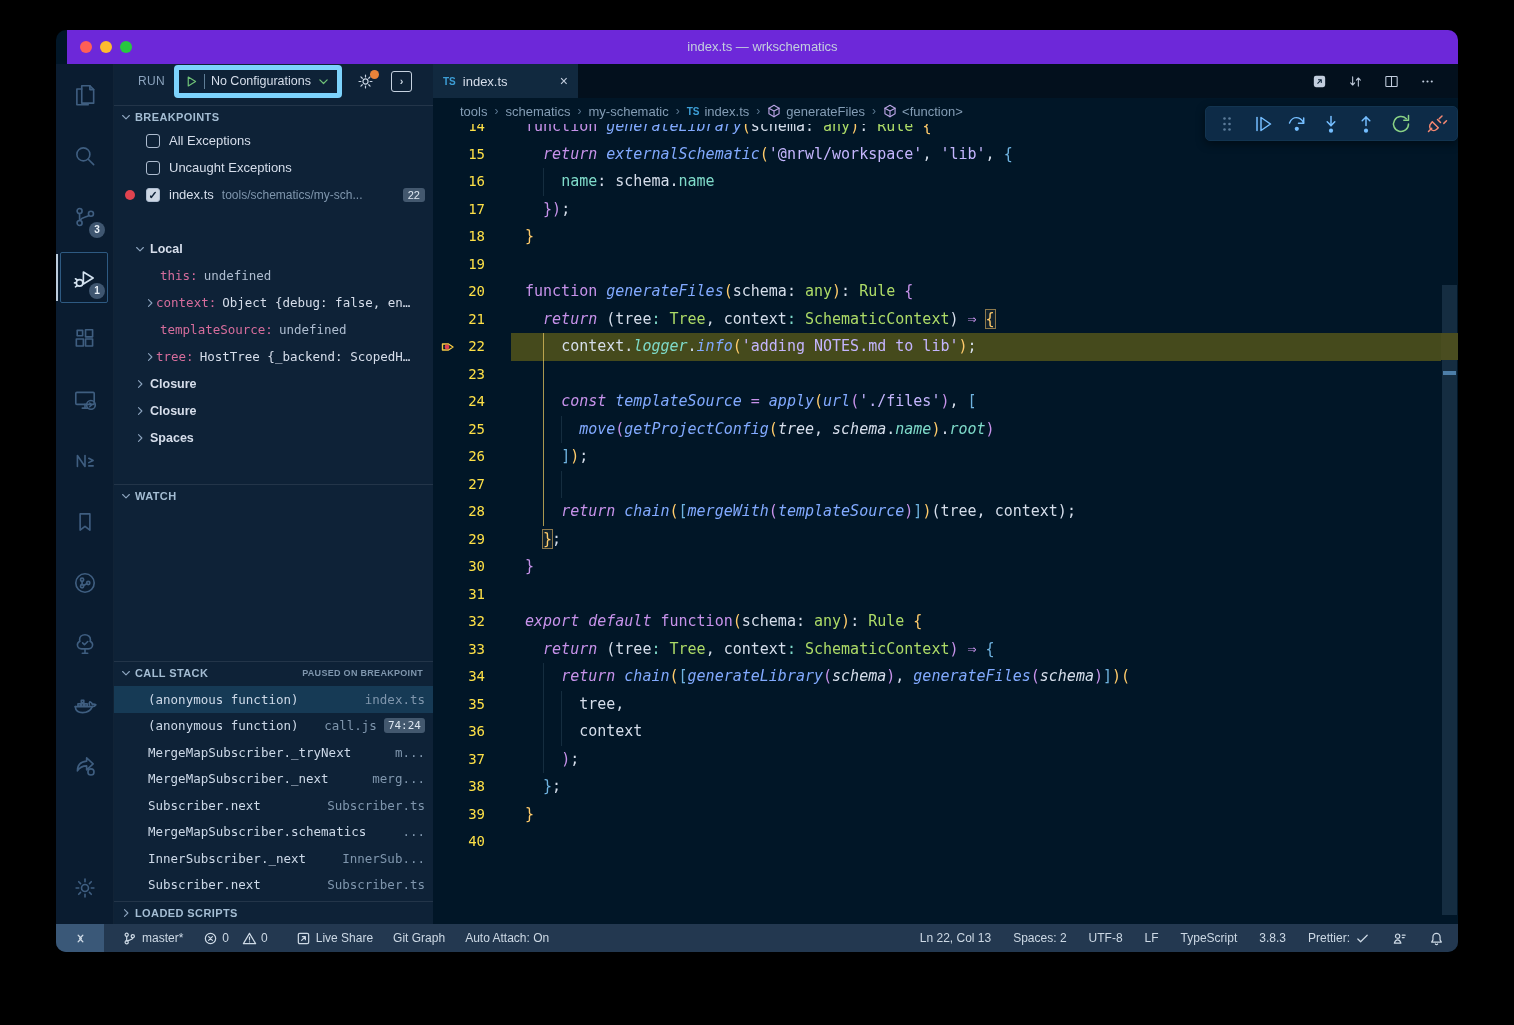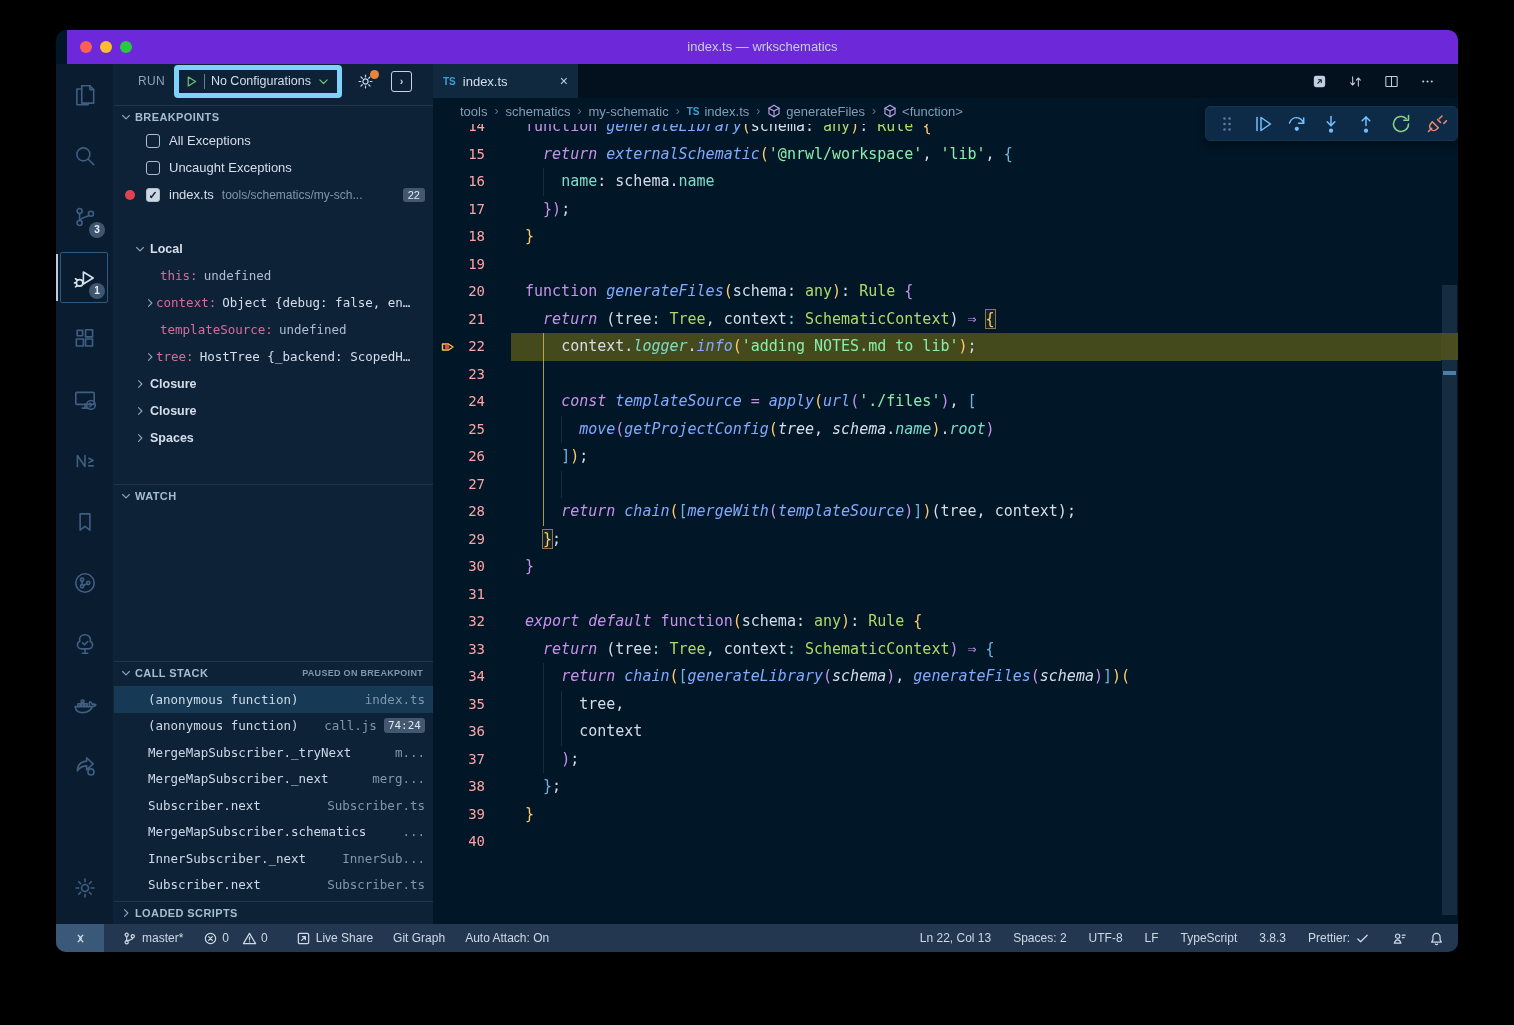--- a/index.html
+++ b/index.html
@@ -67,27 +67,27 @@
   .editor-actions .icon{width:17px;height:17px;}
   .breadcrumbs{position:absolute;top:34px;left:0;right:0;height:26px;display:flex;align-items:center;padding-left:27px;font-size:13px;color:#849db5;gap:7px;}
   .bc-sep{color:#5b7790;font-size:12px;}
   .bc-item{display:flex;align-items:center;gap:5px;}
   .bc-ts{color:#3d9ed6;font-size:10px;font-weight:bold;}
   .bc-cube{width:14px;height:14px;color:#b9a3e3;}
   .code-area{position:absolute;top:60px;left:0;right:0;bottom:0;overflow:hidden;font-family:"DejaVu Sans Mono",monospace;font-size:15px;}
   .code-lines{position:absolute;top:-11px;left:0;right:0;}
   .code-line{position:relative;height:27.5px;line-height:27.5px;white-space:pre;}
   .cl-hl{position:absolute;left:78px;right:17px;top:0;bottom:0;background:#454a1c;}
-  .ln{position:absolute;left:0;top:0;width:52px;text-align:right;color:#fca5a5;font-size:14px;}
+  .ln{position:absolute;left:0;top:0;width:52px;text-align:right;color:#fde047;font-size:14px;}
   .cl-text{position:relative;padding-left:92px;}
   .guide{position:absolute;top:0;bottom:0;width:1px;background:rgba(95,126,151,.22);}
   .guide-active{position:absolute;left:110px;width:1px;background:rgba(226,195,95,.75);z-index:3;}
   .gutter-icon{position:absolute;left:7px;top:6px;width:16px;height:16px;z-index:2;}
   .tok-pw{color:#d6deeb}.tok-kw{color:#c792ea}.tok-kwi{color:#c792ea;font-style:italic}
-  .tok-fn{color:#82aaff;font-style:italic}.tok-ty{color:#addb67}.tok-str{color:#86efac}
+  .tok-fn{color:#82aaff;font-style:italic}.tok-ty{color:#addb67}.tok-str{color:#c4b5fd}
   .tok-key{color:#7fdbca}.tok-propi{color:#7fdbca;font-style:italic}.tok-tl{color:#7fdbca}
   .tok-py{color:#ffcb6b}.tok-pk{color:#c792ea}.tok-pb{color:#6fb3e0}
   .tok-vari{color:#d6deeb;font-style:italic}
   .tok-pybox{color:#ffcb6b;outline:1px solid rgba(255,203,107,.55);background:rgba(255,203,107,.07)}
   .scroll-col{position:absolute;top:0;right:0;width:17px;bottom:0;}
   .scroll-slider{position:absolute;right:1px;width:15px;top:221px;height:630px;background:rgba(125,160,196,.17);}
   .ov-current{position:absolute;right:0;width:17px;top:269px;height:27px;background:#4a4d20;}
   .ov-cursor{position:absolute;right:2px;width:13px;top:307px;height:4px;background:#4d7ea8;}
   .debug-toolbar{position:absolute;left:772px;top:42px;width:253px;height:35px;background:#0d2b47;border:1px solid #123450;border-radius:5px;box-shadow:0 3px 10px rgba(0,0,0,.45);display:flex;align-items:center;justify-content:space-around;padding:0 4px;box-sizing:border-box;z-index:5;}
   .dbg-btn{width:24px;height:24px;}

